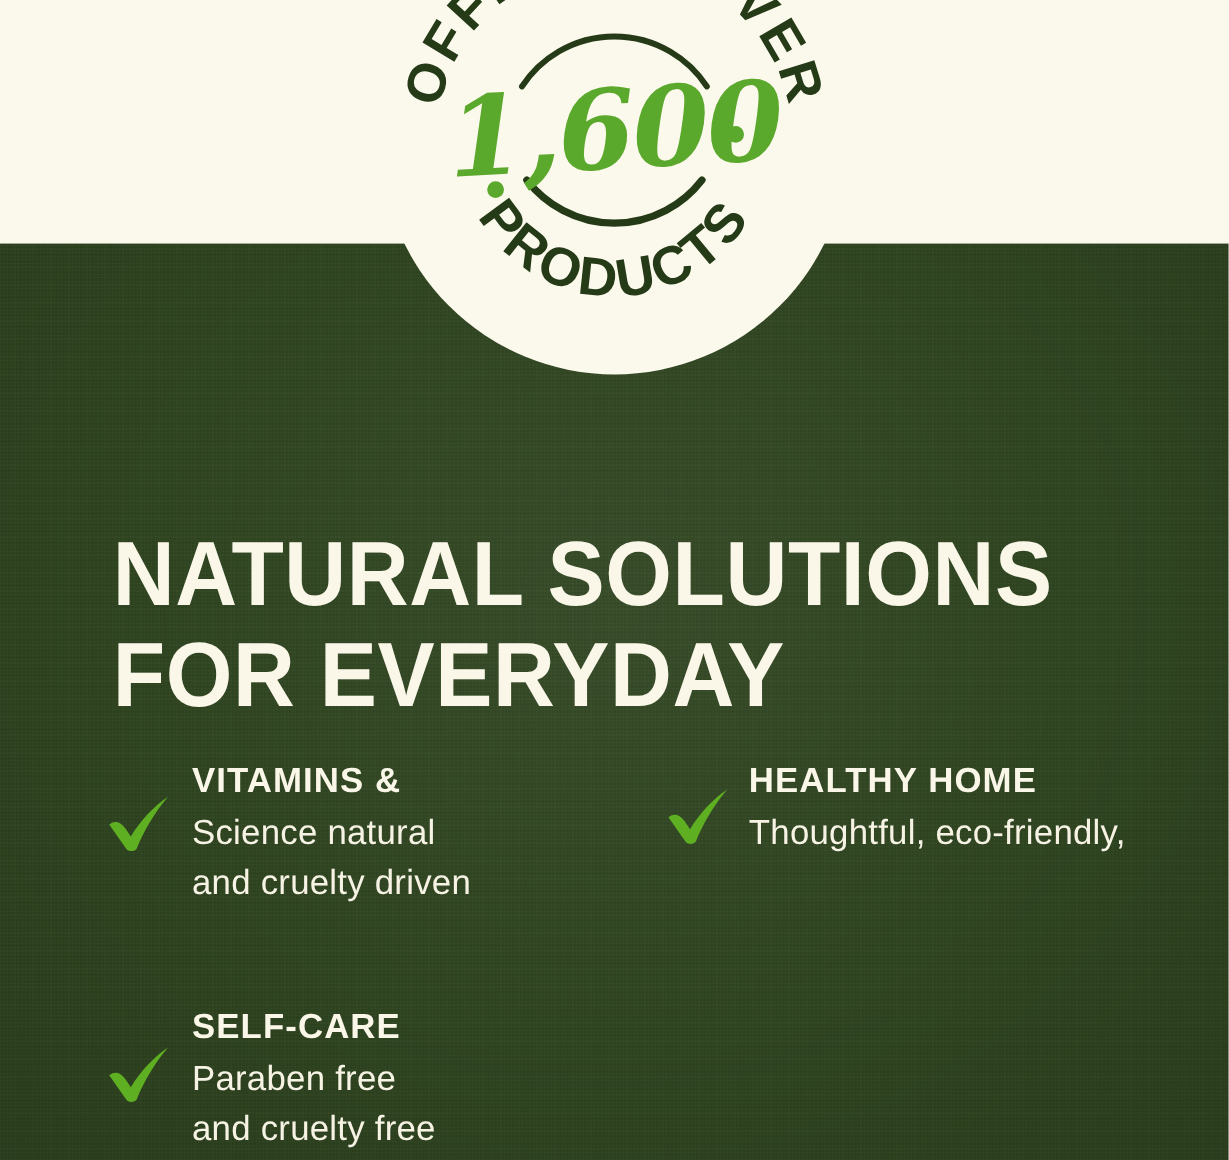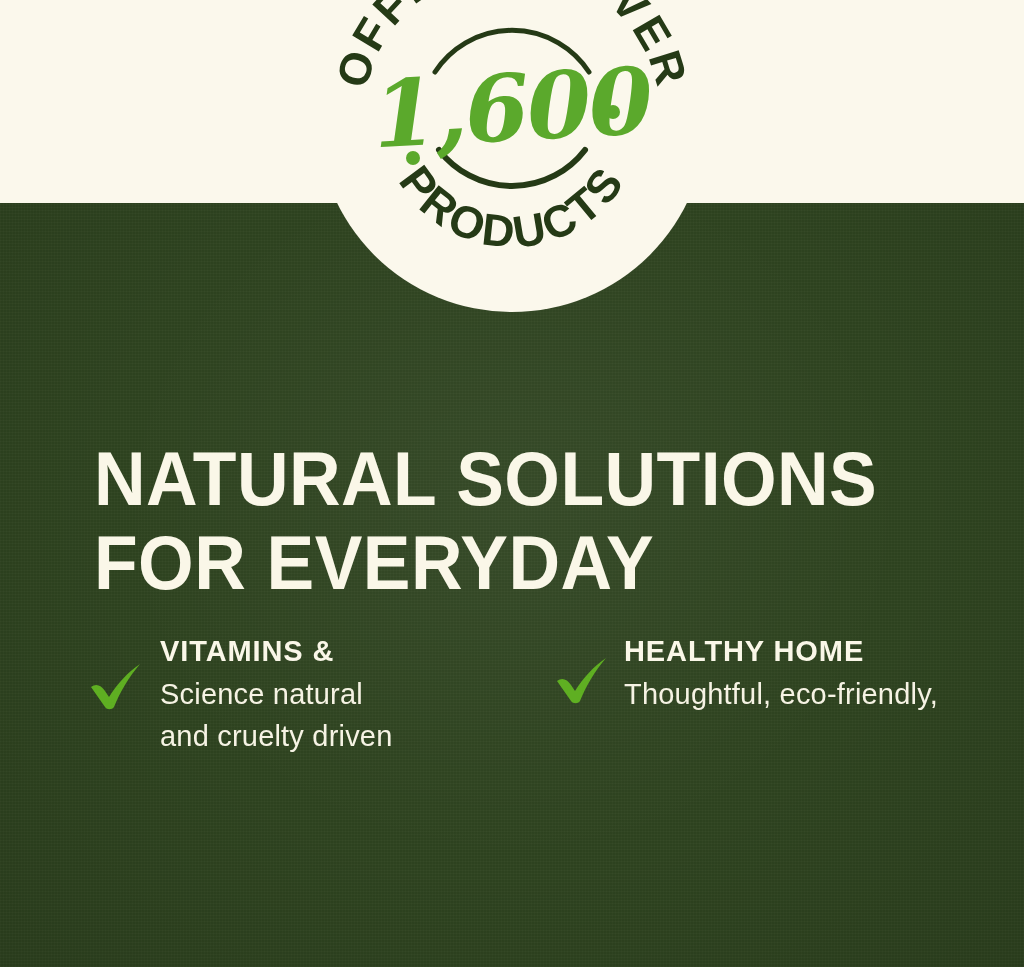--- a/index.html
+++ b/index.html
@@ -227,16 +227,28 @@
         <path d="M 3,27 C 8,23 13,25 17,31 L 21,37 C 29,24 40,12 52,4 C 41,17 32,32 26,47 C 24,50 19,50 17,47 Z" fill="#5FAF22"></path>
       </svg>
       <p class="benefit-title">
         <span class="t-line">HEALTHY HOME</span>
       </p>
       <p class="benefit-desc">
         <span class="d-line">Thoughtful, eco-friendly,</span>
       </p>
     </div>
 
+    <div class="benefit b3 col-left">
+      <svg class="check" viewBox="0 0 56 52">
+        <path d="M 3,27 C 8,23 13,25 17,31 L 21,37 C 29,24 40,12 52,4 C 41,17 32,32 26,47 C 24,50 19,50 17,47 Z" fill="#5FAF22"></path>
+      </svg>
+      <p class="benefit-title">
+        <span class="t-line">SELF-CARE</span>
+      </p>
+      <p class="benefit-desc">
+        <span class="d-line">Paraben free</span>
+        <span class="d-line">and cruelty free</span>
+      </p>
+    </div>
 
 
   </div>
 </div>
 
 </body></html>

